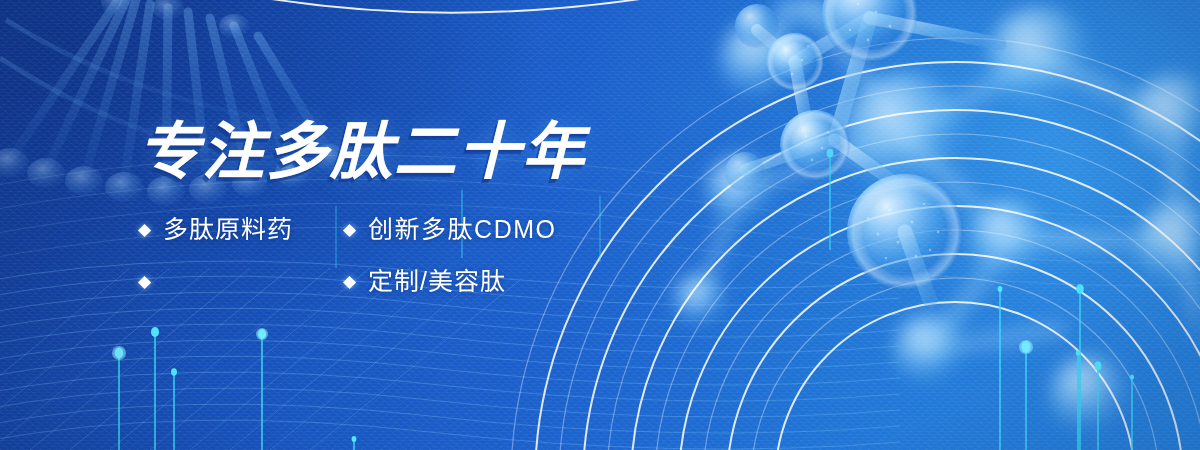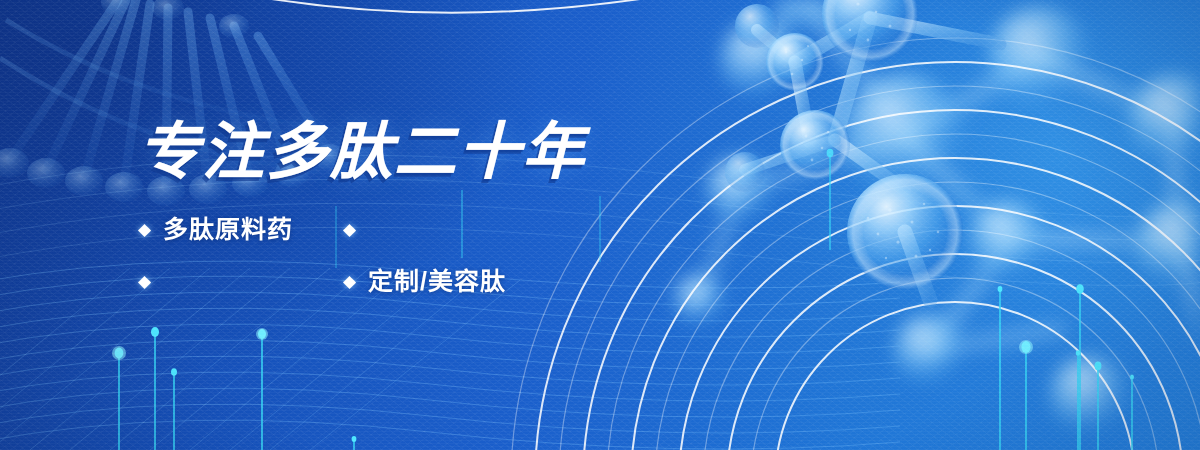--- a/index.html
+++ b/index.html
@@ -88,21 +88,21 @@
   }
   .bullet .dia{
     font-size:17px;
     margin-right:11px;
     line-height:1;
     position:relative;
     top:0px;
     color:#ffffff;
     text-shadow:0 0 6px rgba(150,210,255,0.7);
   }
-  .bullet .txt{font-weight:700;}
+  .bullet .txt{font-weight:400;}
   .bullet.wide .txt{letter-spacing:1.5px;}
 </style>
 </head>
 <body>
 
 <div class="banner">
 
   <svg class="layer molbg" viewBox="0 0 1200 450" aria-hidden="true">
     <defs>
       <radialGradient id="gSphSoft" cx="38%" cy="32%" r="72%">
@@ -372,20 +372,21 @@
 
     <div class="bullets">
 
       <div class="bullet">
         <span class="dia">◆</span>
         <span class="txt">多肽原料药</span>
       </div>
 
       <div class="bullet wide">
         <span class="dia">◆</span>
+        <span class="txt">创新多肽CDMO</span>
       </div>
 
       <div class="bullet">
         <span class="dia">◆</span>
       </div>
 
       <div class="bullet">
         <span class="dia">◆</span>
         <span class="txt">定制/美容肽</span>
       </div>

